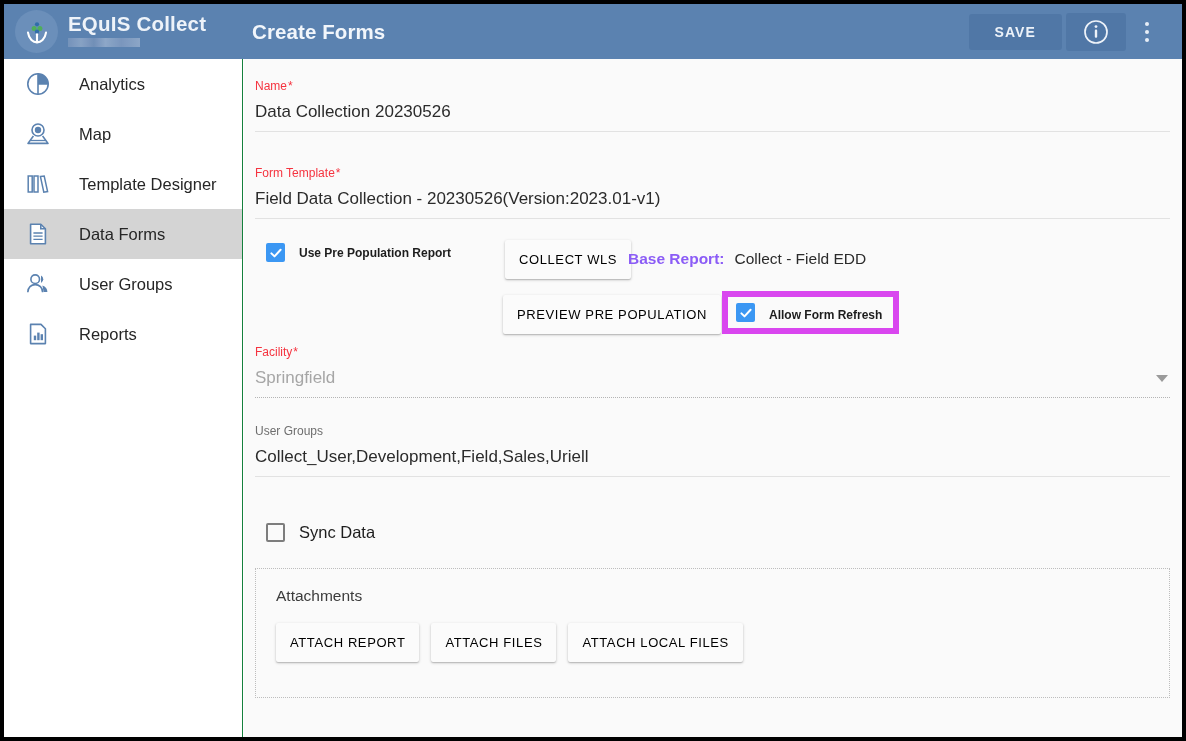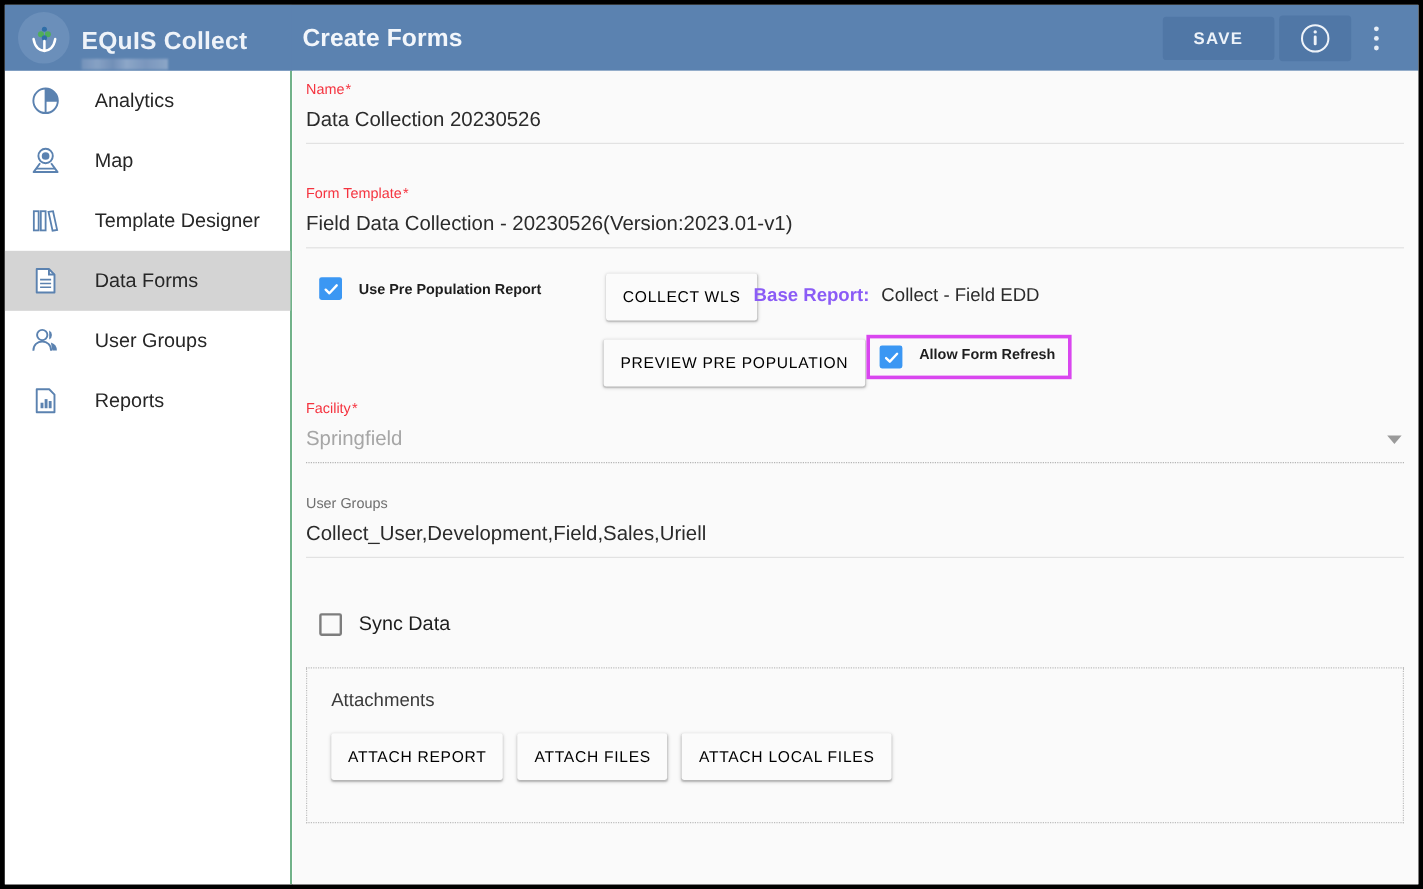--- a/index.html
+++ b/index.html
@@ -45,21 +45,21 @@
     left: 11px; top: 6px;
     width: 43px; height: 43px;
     border-radius: 50%;
     background: #6b8fba;
     display: flex;
     align-items: center;
     justify-content: center;
   }
   .brand-text {
     position: absolute;
-    left: 64px; top: 20px;
+    left: 64px; top: 9px;
   }
   .brand-title {
     color: #eef3f9;
     font-size: 20.5px;
     font-weight: bold;
     letter-spacing: .2px;
     line-height: 22px;
     white-space: nowrap;
   }
   .brand-sub-redacted {
@@ -163,21 +163,21 @@
   .content {
     position: absolute;
     left: 240px; top: 55px;
     width: 938px;
     height: 678px;
     background: #fafafa;
     padding: 0 12px 0 11px;
     overflow: hidden;
   }
 
-  .field { position: relative; padding-top: 8px; }
+  .field { position: relative; padding-top: 20px; }
   .field-label {
     font-size: 12px;
     color: #f5333f;
     line-height: 14px;
   }
   .field-label.plain { color: #6e6e6e; }
   .req { color: #f5333f; margin-left: 1px; }
   .field-value {
     font-size: 17px;
     color: #2b2b2b;
@@ -254,25 +254,25 @@
     align-items: baseline;
     gap: 10px;
     white-space: nowrap;
   }
   .base-report-label { font-size: 15.5px; font-weight: bold; color: #8b5cf6; }
   .base-report-value { font-size: 15.5px; color: #2b2b2b; }
   .btn-preview { position: absolute; left: 248px; top: 64px; }
   .refresh-box {
     position: absolute;
     left: 467px; top: 60px;
-    border: 3px solid #d946ef;
+    border: 6px solid #d946ef;
     background: #fafafa;
     padding: 6px 11px 6px 8px;
     display: flex;
-    align-items: flex-start;
+    align-items: flex-end;
   }
 
   
   .attachments {
     margin-top: 26px;
     border: 1px dotted #bdbdbd;
     background: #fafafa;
     padding: 18px 20px 22px 20px;
     height: 130px;
   }

